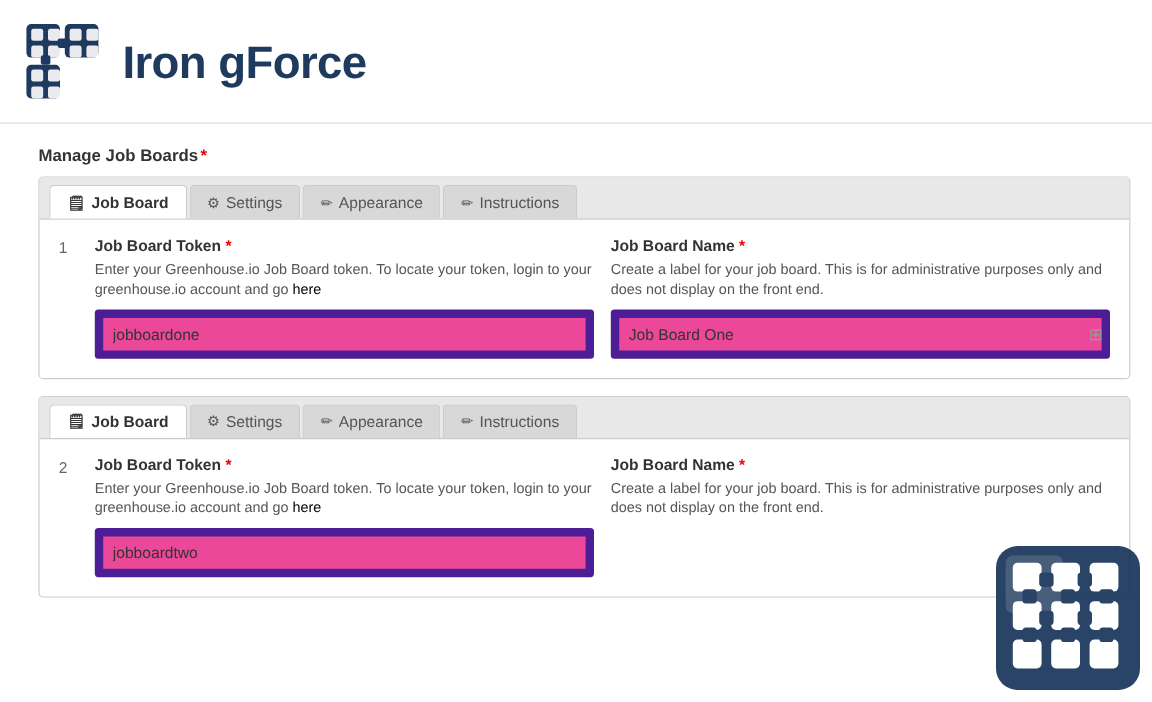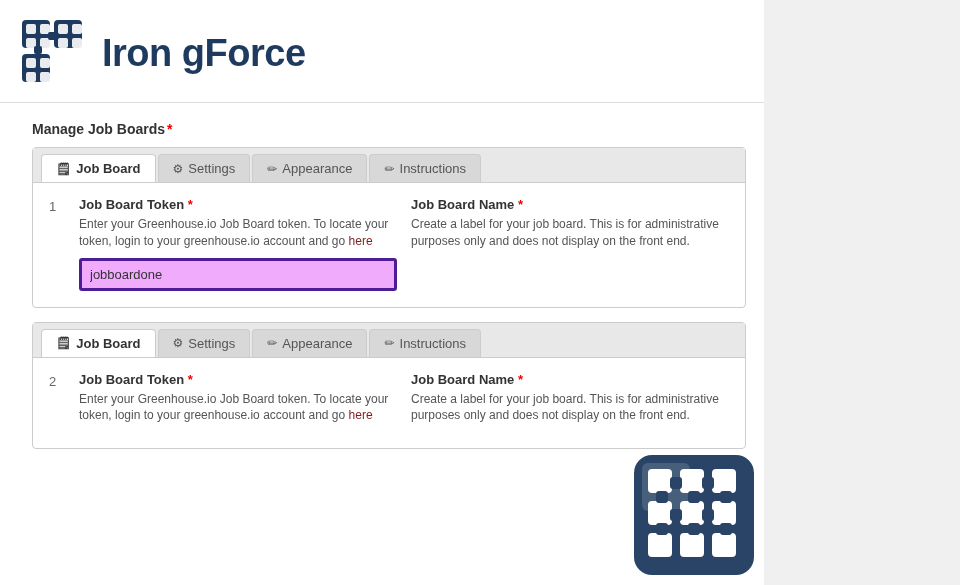--- a/index.html
+++ b/index.html
@@ -6,21 +6,21 @@
     body {
       font-family: Arial, sans-serif;
       background: #f0f0f0;
       width: 960px;
       min-height: 585px;
       position: relative;
       overflow: hidden;
     }
     .page-wrapper {
       background: #fff;
-      width: 764px;
+      width: 960px;
       min-height: 585px;
       position: relative;
     }
 
     
     .header {
       background: #fff;
       padding: 18px 20px 14px 20px;
       border-bottom: 1px solid #ddd;
       display: flex;
@@ -134,32 +134,32 @@
       color: #e00;
     }
 
     .field-desc {
       font-size: 12px;
       color: #555;
       margin-bottom: 8px;
       line-height: 1.4;
     }
     .field-desc a {
-      color: #7f1d1d;
+      color: #000000;
       text-decoration: none;
     }
 
     .text-input {
       width: 100%;
       padding: 6px 8px;
-      border: 3px solid #4c1d95;
+      border: 7px solid #4c1d95;
       border-radius: 3px;
       font-size: 13px;
       color: #333;
-      background: #f0abfc;
+      background: #ec4899;
       outline: none;
     }
 
     .input-with-icon {
       position: relative;
     }
     .input-with-icon .text-input {
       padding-right: 28px;
     }
     .input-expand-icon {
@@ -261,20 +261,24 @@
                 <span>Enter your Greenhouse.io Job Board token. To locate your token, login to your greenhouse.io account and go </span><a href="#">here</a>
               </div>
               <input type="text" class="text-input" value="jobboardone" style="">
             </div>
 
             <div class="field-group">
               <div class="field-label">
                 <span>Job Board Name</span><span class="req"> *</span>
               </div>
               <div class="field-desc">Create a label for your job board. This is for administrative purposes only and does not display on the front end.</div>
+              <div class="input-with-icon">
+                <input type="text" class="text-input" value="Job Board One" style="">
+                <span class="input-expand-icon">⊞</span>
+              </div>
             </div>
           </div>
         </div>
       </div>
 
       <div class="job-board-card">
         <div class="tabs">
           <div class="tab active">
             <span class="tab-icon">🗒</span>
             <span>Job Board</span>
@@ -296,20 +300,21 @@
           <div class="row-number">2</div>
           <div class="fields-row">
 
             <div class="field-group">
               <div class="field-label">
                 <span>Job Board Token</span><span class="req"> *</span>
               </div>
               <div class="field-desc">
                 <span>Enter your Greenhouse.io Job Board token. To locate your token, login to your greenhouse.io account and go </span><a href="#">here</a>
               </div>
+              <input type="text" class="text-input" value="jobboardtwo" style="">
             </div>
 
             <div class="field-group">
               <div class="field-label">
                 <span>Job Board Name</span><span class="req"> *</span>
               </div>
               <div class="field-desc">Create a label for your job board. This is for administrative purposes only and does not display on the front end.</div>
             </div>
           </div>
         </div>

